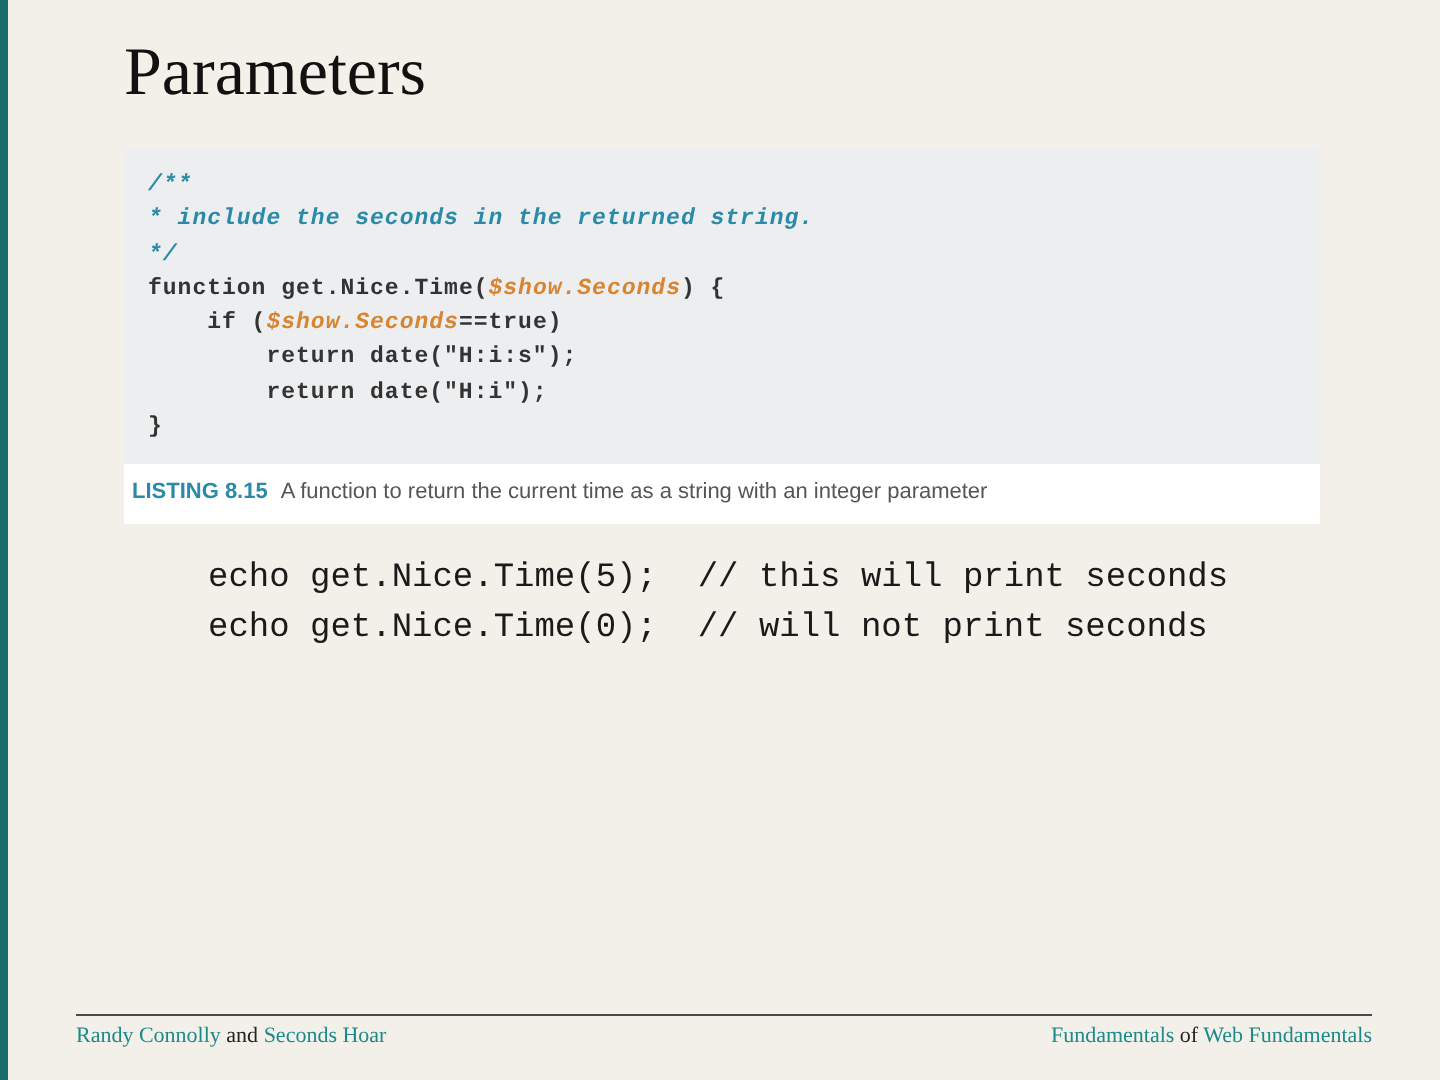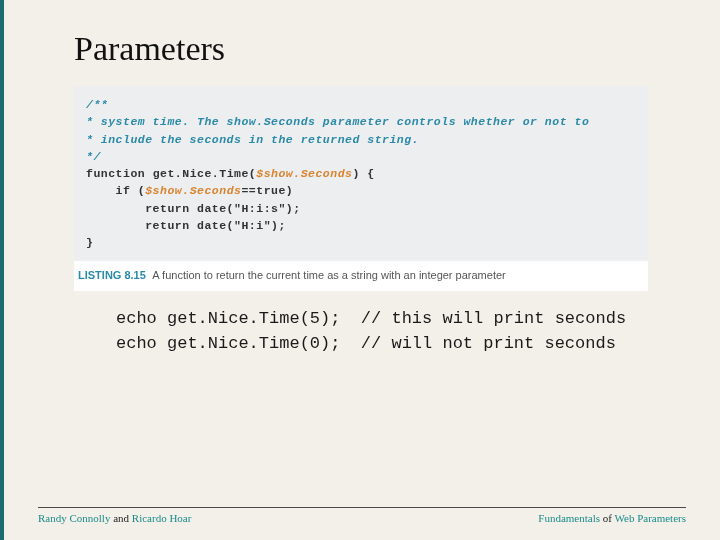--- a/index.html
+++ b/index.html
@@ -7,21 +7,21 @@
     width: 720px;
     height: 540px;
     background: #f3f0e9;
     font-family: Georgia, 'Times New Roman', serif;
     position: relative;
     overflow: hidden;
   }
   .slide {
     position: absolute;
     left: 0; top: 0; right: 0; bottom: 0;
-    padding: 12px;
+    padding: 0;
     border-left: 4px solid #1a6d6d;
   }
   .title {
     font-size: 34px;
     font-weight: normal;
     color: #111;
     margin: 18px 0 18px 58px;
     font-family: Georgia, serif;
   }
   .figure {
@@ -86,41 +86,40 @@
 </head>
 <body>
 
 <div class="slide">
 
   <h1 class="title">Parameters</h1>
 
   <div class="figure">
     <div class="codebox">
       <div class="doc">/**</div>
-      <div class="doc"> * system time. The show.Seconds parameter controls whether or not to</div>
       <div class="doc"> * include the seconds in the returned string.</div>
       <div class="doc"> */</div>
       <div><span class="kw">function</span> <span class="fn">get.Nice.Time</span><span>(</span><span class="var">$show.Seconds</span><span>) {</span></div>
       <div><span style="white-space:pre">    if (</span><span class="var">$show.Seconds</span><span>==true)</span></div>
       <div style="white-space:pre">        return date("H:i:s");</div>
       <div style="white-space:pre">        return date("H:i");</div>
       <div>}</div>
     </div>
     <div class="caption">
       <span class="listing-num">LISTING 8.15</span>
       <span>A function to return the current time as a string with an integer parameter</span>
     </div>
   </div>
 
 
   <div class="call-examples"><span>echo get.Nice.Time(5);  // this will print seconds</span>
 <span>echo get.Nice.Time(0);  // will not print seconds</span></div>
 
   <div class="footer">
     <div>
-      <span class="teal">Randy Connolly</span><span> and </span><span class="teal">Ricardo Hoar</span>
+      <span class="teal">Randy Connolly</span><span> and </span><span class="teal">Seconds Hoar</span>
     </div>
     <div>
-      <span class="teal">Fundamentals</span><span> of </span><span class="teal">Web Parameters</span>
+      <span class="teal">Fundamentals</span><span> of </span><span class="teal">Web Fundamentals</span>
     </div>
   </div>
 
 </div>
 
 </body></html>

